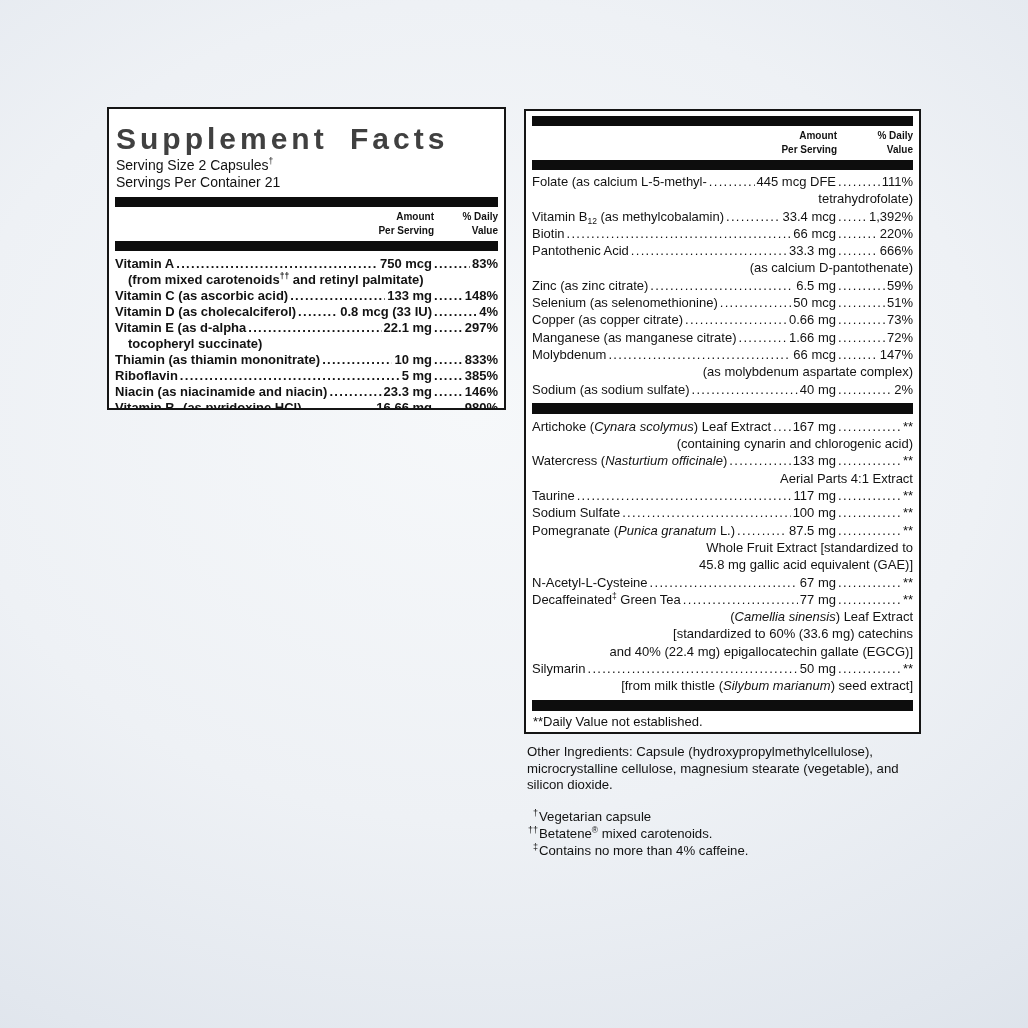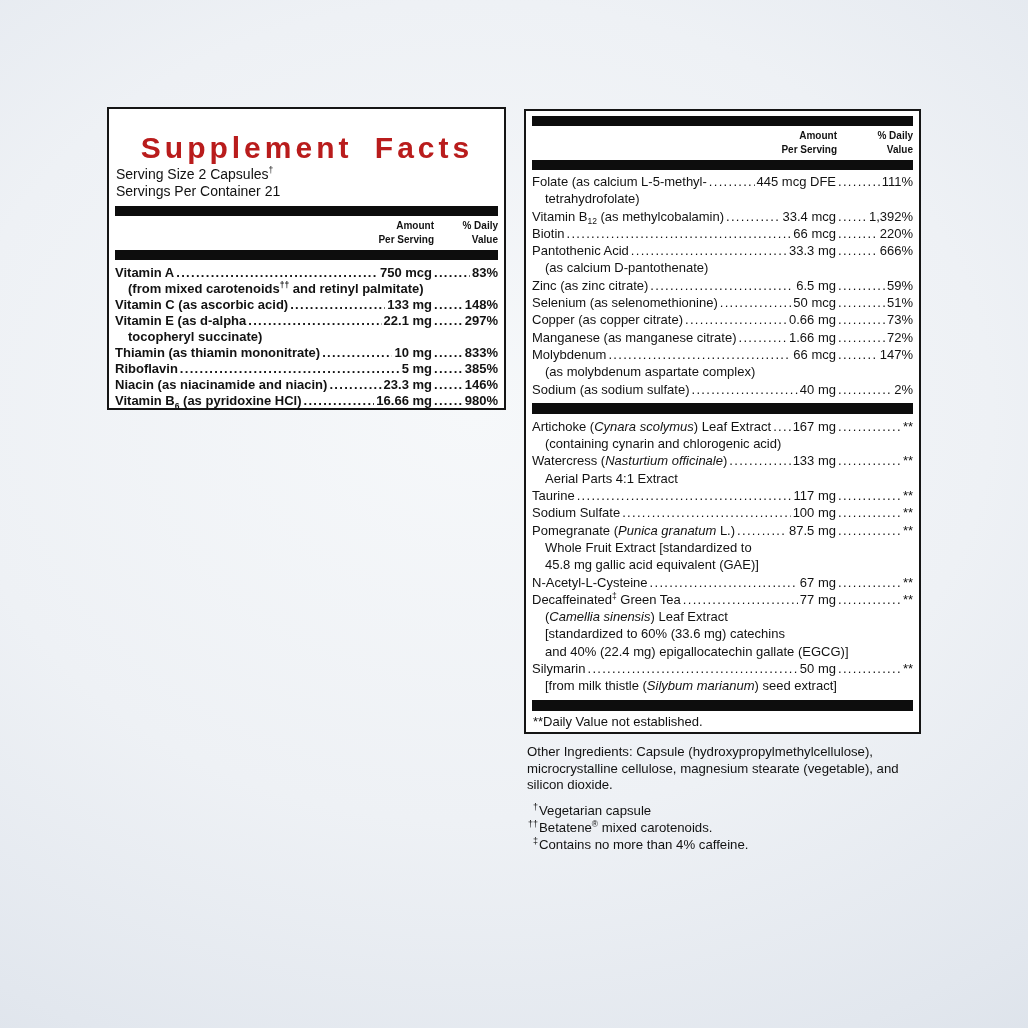--- a/index.html
+++ b/index.html
@@ -9,52 +9,52 @@
     background:radial-gradient(ellipse 120% 95% at 46% 40%, #f6f8fa 0%, #eef1f5 42%, #e2e7ee 70%, #d3dae3 100%);
   }
   .panel{
     position:absolute;background:#ffffff;border:2px solid #151515;
     box-sizing:border-box;padding:5px 6px;overflow:hidden;
   }
   #left-panel{left:107px;top:107px;width:399px;height:303px;}
   #right-panel{left:524px;top:109px;width:397px;height:625px;}
   .sf-title{
     font-size:30px;font-weight:bold;letter-spacing:4px;word-spacing:10px;
-    line-height:33px;white-space:nowrap;margin:17px 0 2px 1px;color:#b91c1c;text-align:center;
+    line-height:33px;white-space:nowrap;margin:8px 0 2px 1px;color:#404040;
   }
   .serving{font-size:14px;line-height:16.5px;margin-left:1px;}
   .bar{background:#0d0d0d;height:10px;}
   .bar.mid{height:11px;}
   #left-panel .bar.top{margin-top:7px;}
   .colhead{display:flex;font-weight:bold;font-size:10px;line-height:14px;padding:3px 0 3px;}
   .colhead .spacer{flex:1 1 0;}
   .colhead .amount-head{text-align:right;white-space:nowrap;}
   .colhead .dv-head{text-align:right;white-space:nowrap;}
   .colhead .dv-head.leftw{width:64px;}
   .colhead .dv-head.rightw{width:76px;}
   .rows{font-size:13px;}
   .rows.left{margin-top:5px;font-weight:bold;}
   .rows.left .row-line{line-height:16px;}
-  .rows.right .row-line{line-height:17.3px;}
+  .rows.right .row-line{line-height:17.3px;text-align:right;}
   .rows.right{margin-top:3px;}
   .row{display:flex;align-items:baseline;}
   .lbl,.amt,.dv{white-space:nowrap;}
   .fill{flex:1 1 0;min-width:5px;overflow:hidden;white-space:nowrap;margin:0 2px;}
   .fill::after{content:"....................................................................................................................";letter-spacing:1.3px;}
   .rightcol{flex:none;display:flex;align-items:baseline;}
   .rightcol.leftw{width:66px;}
   .rightcol.rightw{width:77px;}
   .dv{margin-left:auto;}
   .cont{padding-left:13px;}
   sup{font-size:8.5px;vertical-align:super;line-height:0;letter-spacing:0;}
   sub{font-size:8.5px;vertical-align:sub;line-height:0;letter-spacing:0;margin-top:24px;}
   i{font-style:italic;}
   .footnote-line{font-size:13px;line-height:16px;padding:3px 0 2px 1px;}
   #bottom-block{position:absolute;left:524px;top:744px;width:400px;font-size:13.2px;line-height:16.6px;}
-  #other-ingredients{margin:0 0 8px 3px;}
+  #other-ingredients{margin:0 0 14px 3px;}
   .fn-row{display:flex;line-height:17.2px;}
   .fn-marker{width:14px;text-align:right;flex:none;}
   .fn-marker sup{font-size:9px;}
   .fn-text{padding-left:1px;}
 </style>
 </head>
 <body>
 
 <div class="panel" id="left-panel">
   <div class="sf-title">Supplement Facts</div>
@@ -92,20 +92,31 @@
           <span class="fill"></span>
           <span class="amt">133 mg</span>
           <span class="rightcol leftw">
             <span class="fill"></span>
             <span class="dv">148%</span>
           </span>
         </div>
       </div>
       <div class="row-group">
         <div class="row row-line">
+          <span class="lbl">Vitamin D (as cholecalciferol)</span>
+          <span class="fill"></span>
+          <span class="amt">0.8 mcg (33 IU)</span>
+          <span class="rightcol leftw">
+            <span class="fill"></span>
+            <span class="dv">4%</span>
+          </span>
+        </div>
+      </div>
+      <div class="row-group">
+        <div class="row row-line">
           <span class="lbl">Vitamin E (as d-alpha</span>
           <span class="fill"></span>
           <span class="amt">22.1 mg</span>
           <span class="rightcol leftw">
             <span class="fill"></span>
             <span class="dv">297%</span>
           </span>
         </div>
         <div class="row-line cont">tocopheryl succinate)</div>
       </div>

